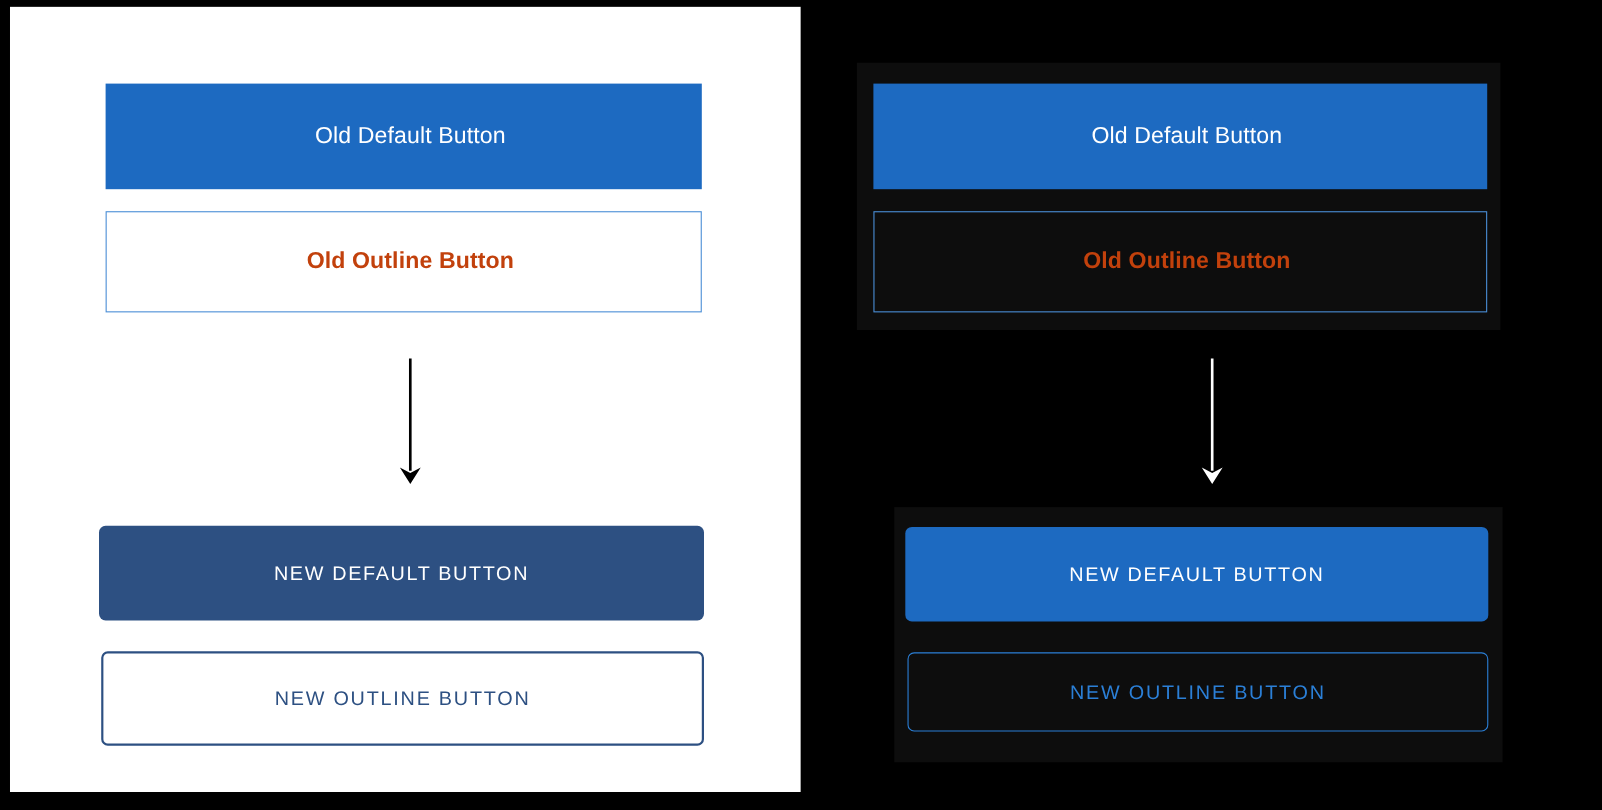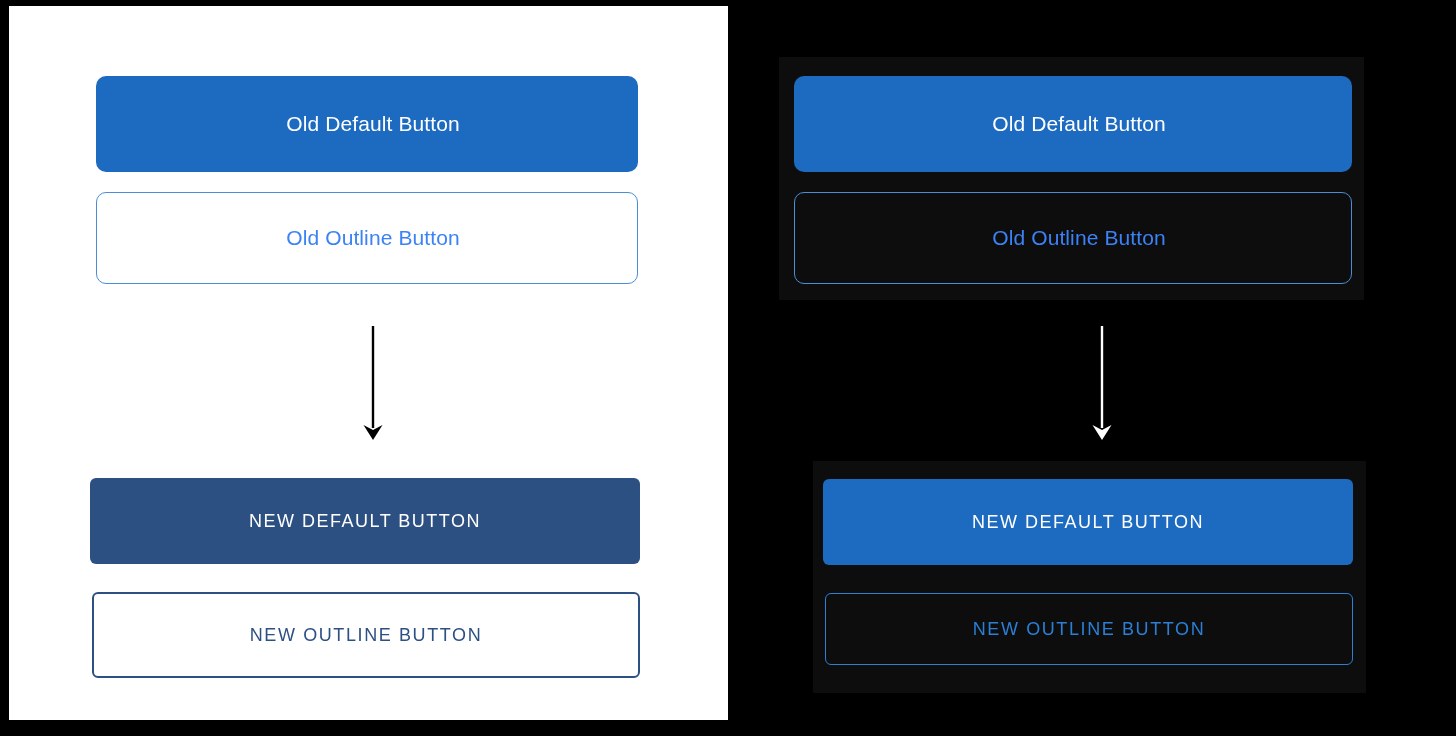--- a/index.html
+++ b/index.html
@@ -76,32 +76,33 @@
     text-align: center;
     white-space: nowrap;
     user-select: none;
   }
 
   
   .btn-old {
     font-size: 21px;
     font-weight: 400;
     letter-spacing: 0.1px;
-    border-radius: 10px;
+    border-radius: 0;
     padding-left: 12px;
   }
   .btn-old-default {
     background: #1d6ac1;
     color: #ffffff;
     border: none;
   }
   .btn-old-outline {
     background: transparent;
-    color: #3b82f6;
+    color: #c2410c;
     border: 1px solid #4a8ed6;
+    font-weight: bold;
   }
 
   
   .btn-new {
     font-size: 18px;
     font-weight: 400;
     letter-spacing: 1.5px;
     text-transform: uppercase;
     border-radius: 6px;
   }

